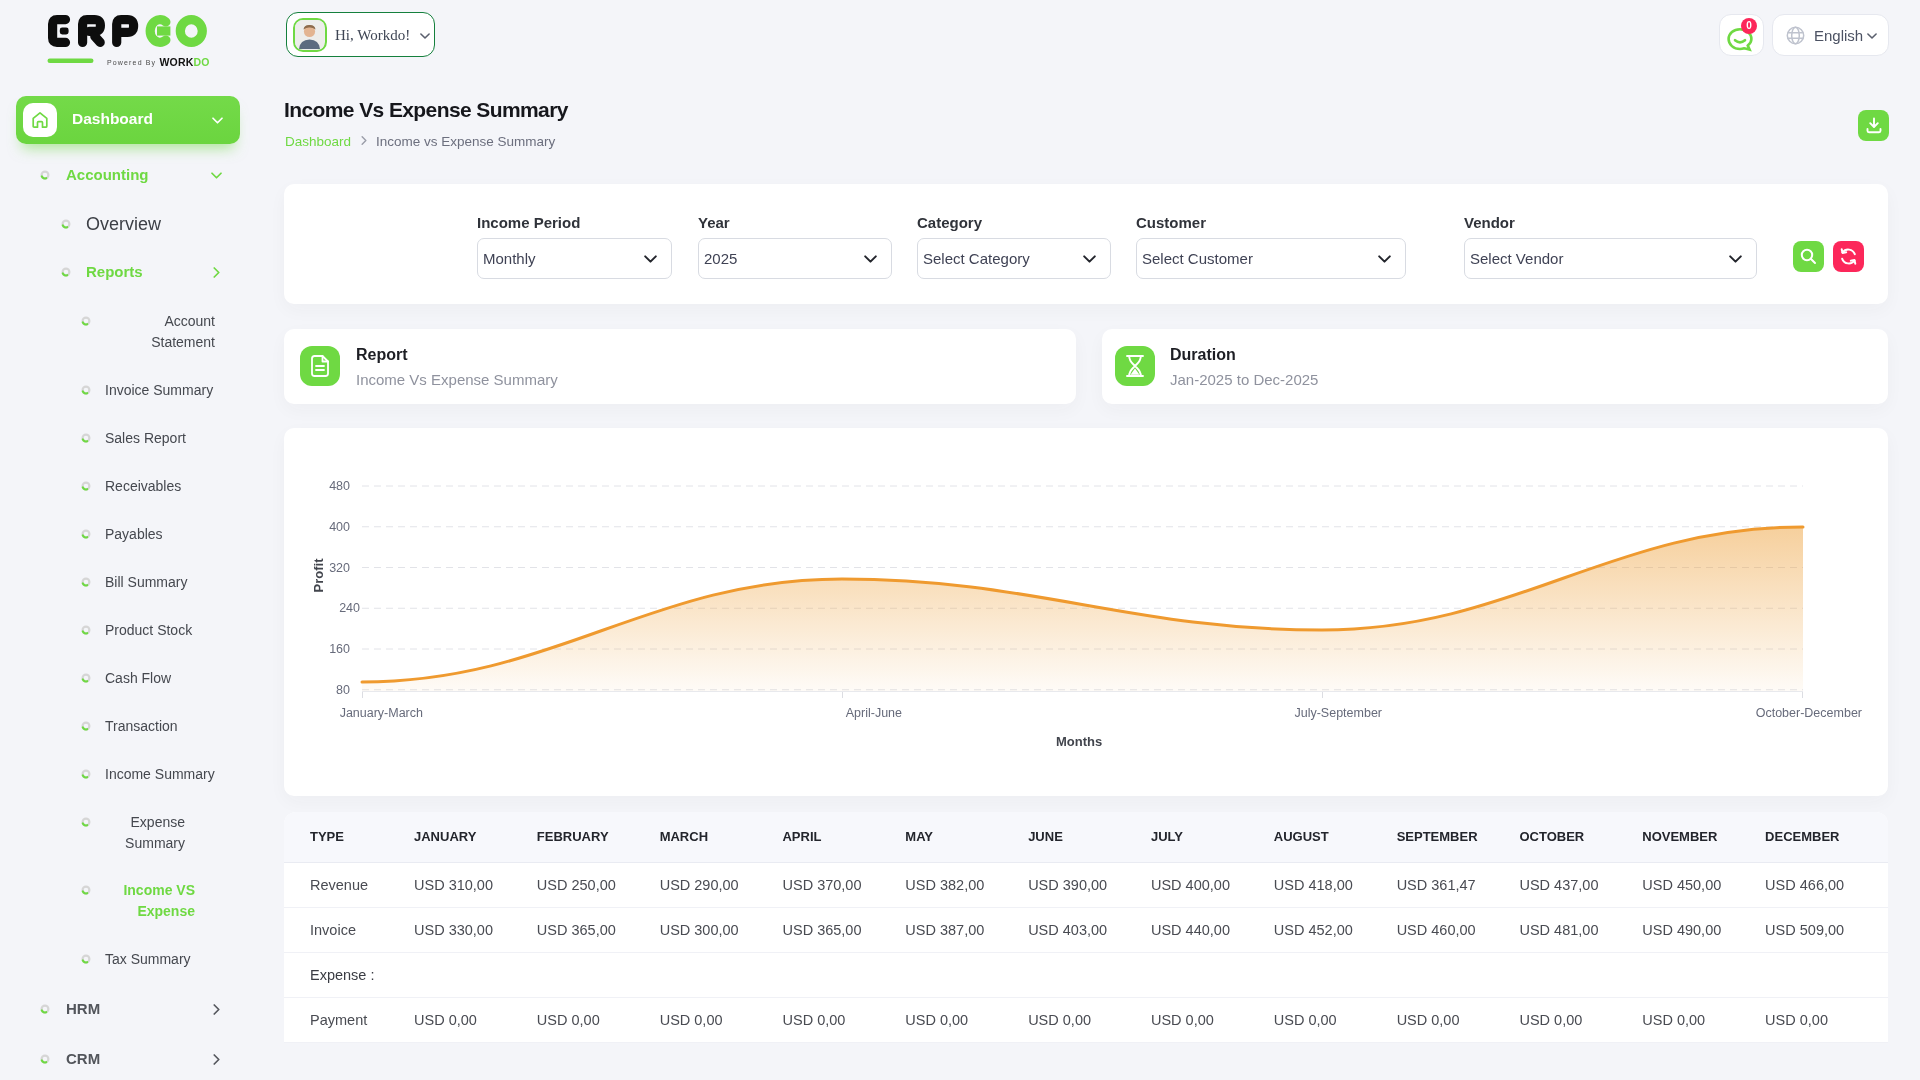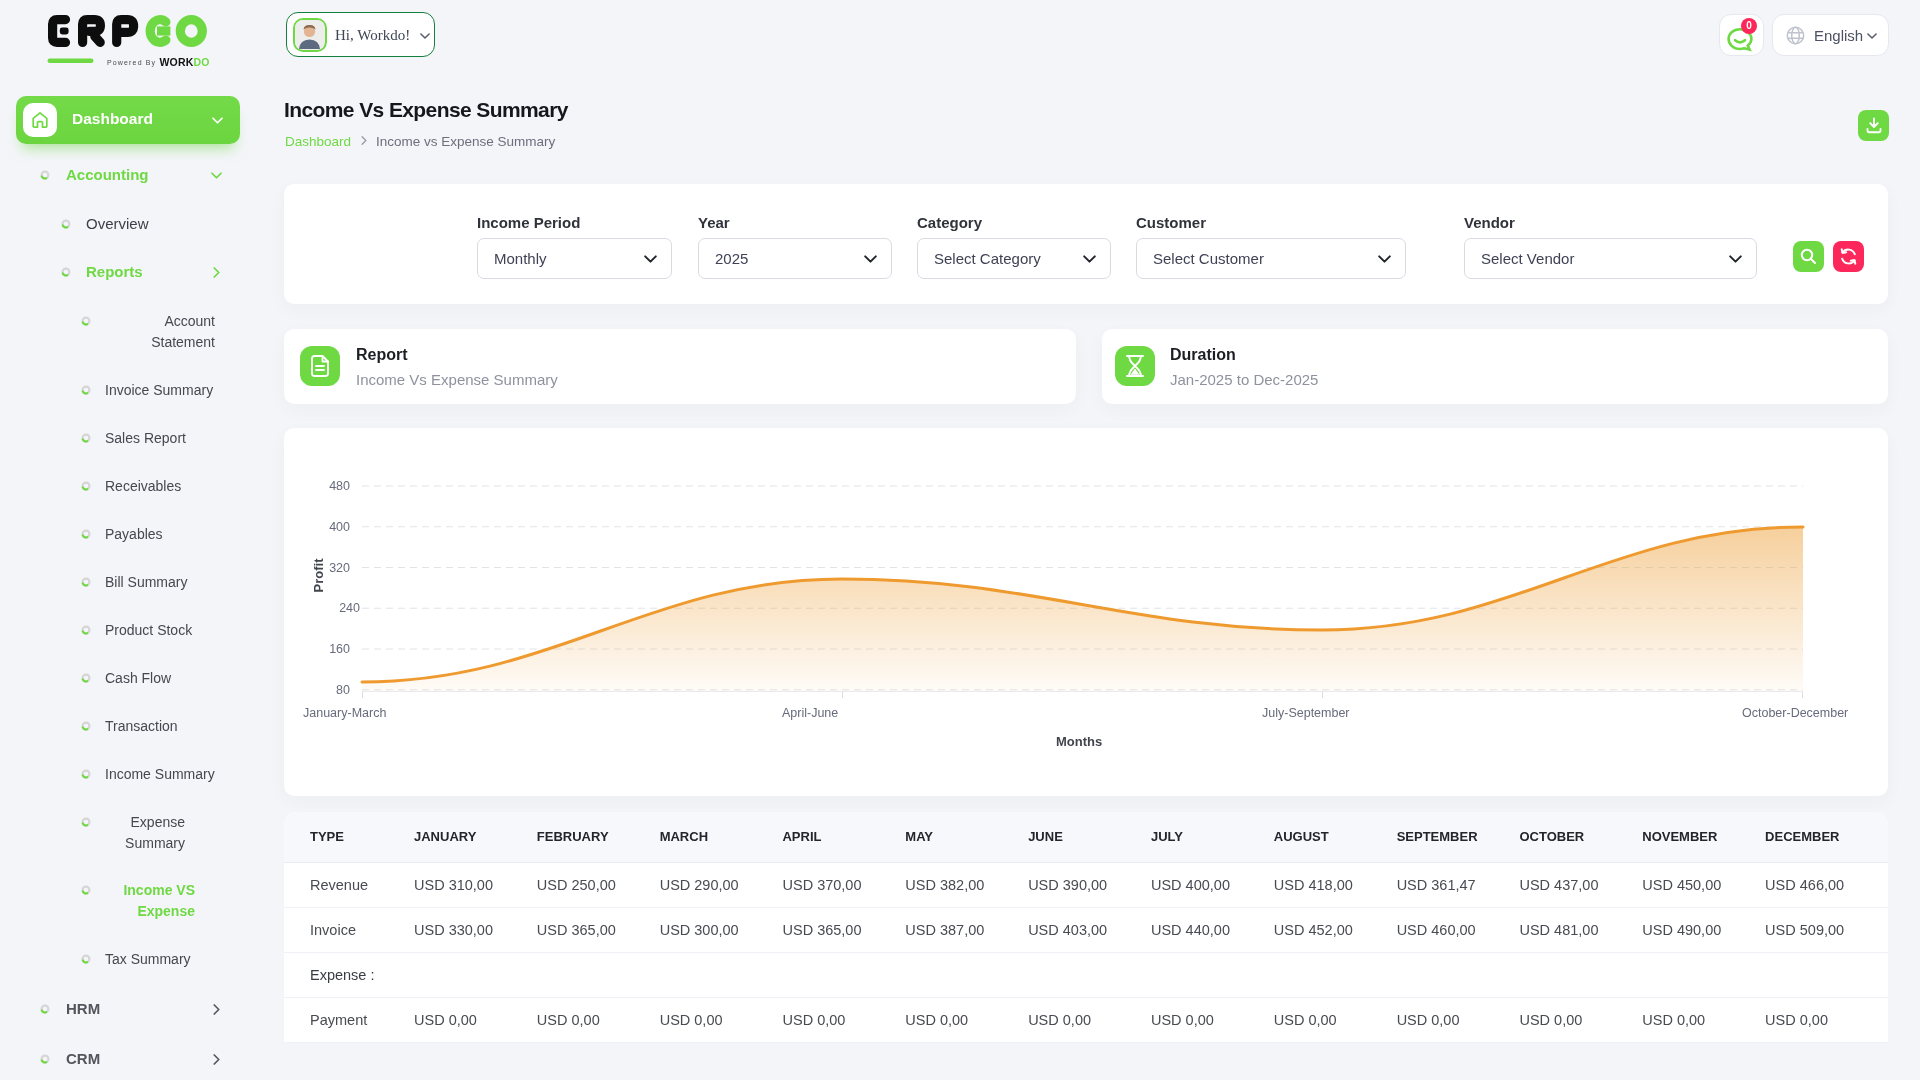--- a/index.html
+++ b/index.html
@@ -15,39 +15,39 @@
   .langbtn { position:absolute; left:1772px; top:14px; width:117px; height:42px; background:#fff; border:1px solid #e6e8ef; border-radius:12px; }
   .langbtn .tx { position:absolute; left:41px; top:12px; font-size:15px; color:#4c5263; }
   .badge { position:absolute; left:1741px; top:18px; width:16px; height:16px; border-radius:50%; background:#fc275a; color:#fff; font-size:10px; font-weight:bold; text-align:center; line-height:16px; z-index:5; }
   
   .dashbtn { position:absolute; left:16px; top:96px; width:224px; height:48px; border-radius:10px; background:linear-gradient(180deg,#74da49,#6bd53f); box-shadow:0 10px 14px -6px rgba(111,217,67,.55); }
   .dashbtn .ic { position:absolute; left:7px; top:7px; width:34px; height:34px; background:#fff; border-radius:10px; }
   .dashbtn .tx { position:absolute; left:56px; top:14px; color:#fff; font-size:15.5px; font-weight:bold; }
   .mi { position:absolute; line-height:20.5px; white-space:pre-line; }
   .mi .bu { position:absolute; }
   .l1 { font-size:15px; font-weight:bold; color:#52555b; }
-  .l2 { font-size:15px; color:#3c3f46; }
+  .l2 { font-size:18px; color:#3c3f46; }
   .l3 { font-size:14px; color:#45484f;text-align:right; }
   .grn { color:#6fd943 !important; }
   
   .h1 { position:absolute; left:284px; top:98px; font-size:21px; letter-spacing:-0.6px; font-weight:bold; color:#16171c; }
   .crumb { position:absolute; left:285px; top:134px; font-size:13.5px; color:#6c6f7e; }
   .dlbtn { position:absolute; left:1858px; top:110px; width:31px; height:31px; background:#6fd943; border-radius:8px; }
   
   .flabel { position:absolute; top:30px; font-size:15px; font-weight:bold; color:#30333a; }
-  .fsel { position:absolute; top:54px; height:41px; border:1px solid #d8dbe2; border-radius:7px; background:#fff; font-size:15px; color:#3f4254; line-height:39px; padding-left:16px; }
+  .fsel { position:absolute; top:54px; height:41px; border:1px solid #d8dbe2; border-radius:7px; background:#fff; font-size:15px; color:#3f4254; line-height:39px; padding-left:5px; }
   .fsel svg { position:absolute; right:14px; top:16px; }
   .sqbtn { position:absolute; top:57px; width:31px; height:31px; border-radius:8px; }
   
   .icard-ic { position:absolute; width:40px; height:40px; border-radius:12px; background:#6fd943; }
   .icard-t { position:absolute; font-size:16px; font-weight:bold; color:#1d1e24; }
   .icard-s { position:absolute; font-size:15px; color:#8f929e; }
   
   .ylab { position:absolute; width:40px; text-align:right; font-size:12.5px; color:#676b7b; }
-  .xlab { position:absolute; font-size:12.5px; color:#676b7b; text-align:left; width:120px; }
+  .xlab { position:absolute; font-size:12.5px; color:#676b7b; text-align:right; width:120px; }
   
   table.rep { position:absolute; left:284px; top:812px; width:1604px; border-collapse:collapse; table-layout:fixed; background:#fff; border-radius:12px 12px 0 0; overflow:hidden; }
   table.rep thead th { height:50px; background:#f7f8fc; font-size:13px; font-weight:bold; color:#23252c; text-align:left; border-bottom:1px solid #e9ebf2; }
   table.rep td { height:45px; font-size:14.5px; color:#494b52; border-bottom:1px solid #f0f1f6; }
   table.rep td.t0, table.rep th.t0 { padding-left:26px; }
 </style>
 </head>
 <body>
 <svg width="0" height="0" style="position:absolute">
     <defs>

